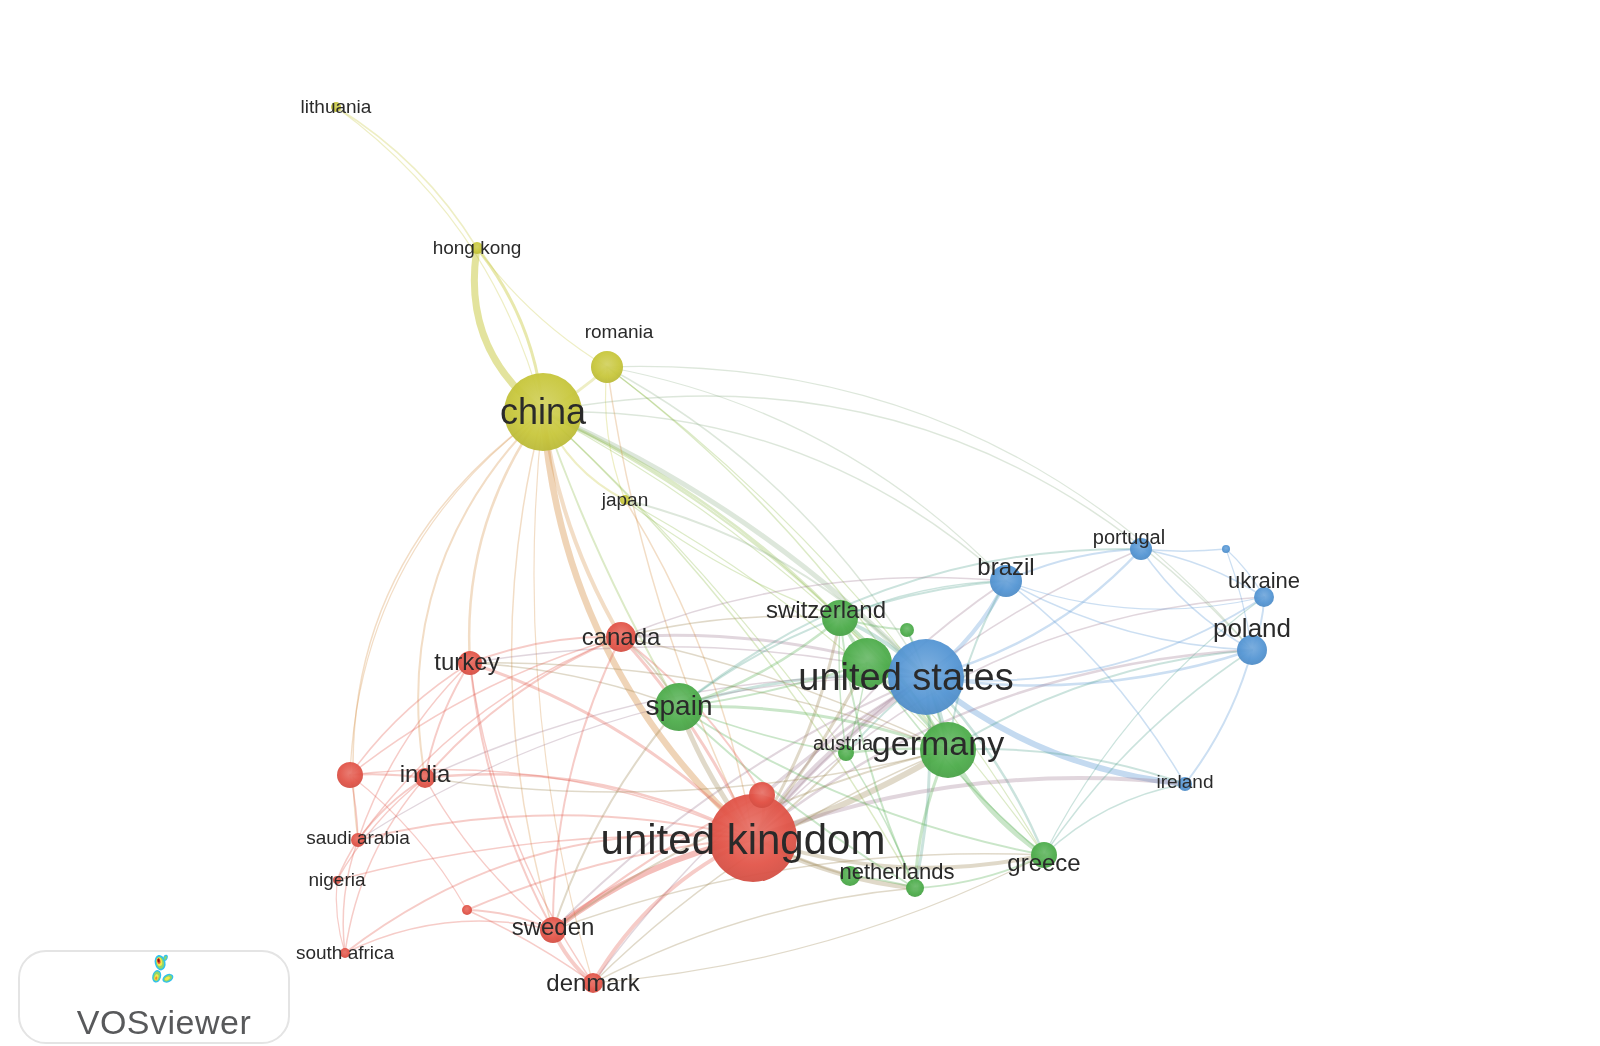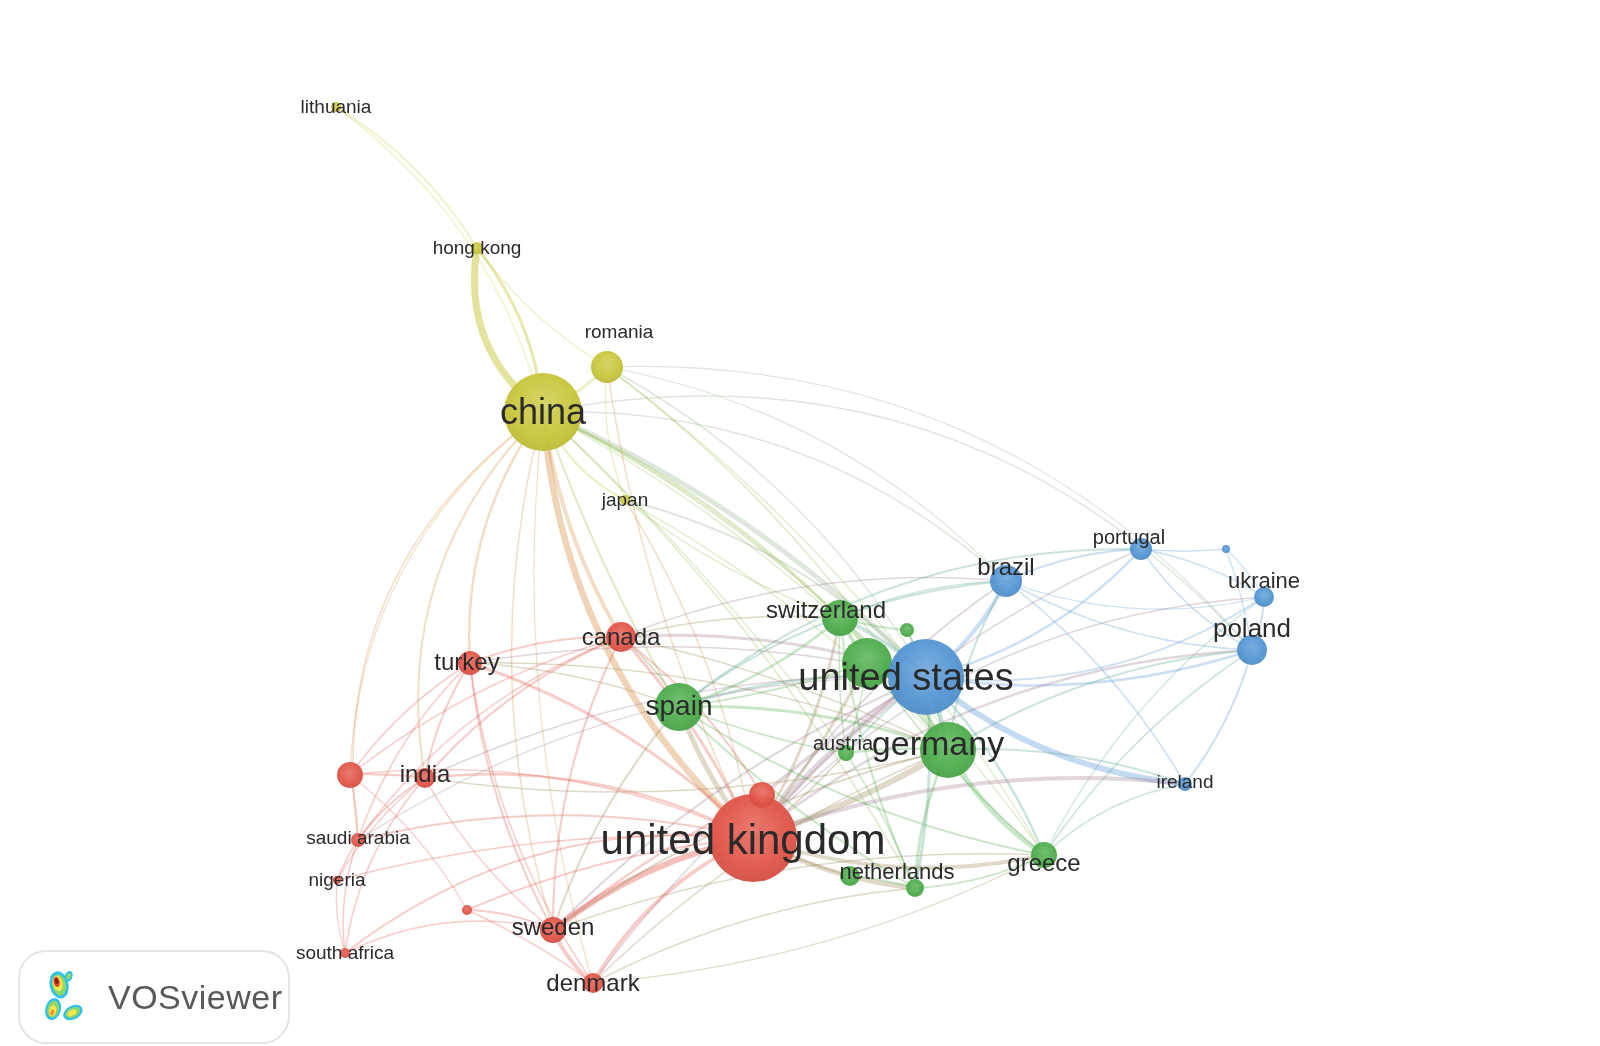--- a/index.html
+++ b/index.html
@@ -37,20 +37,21 @@
     width: 272px;
     height: 94px;
     background: #ffffff;
     border: 2px solid #e4e4e4;
     border-radius: 28px;
     display: flex;
     align-items: center;
     gap: 16px;
     padding-left: 20px;
     box-sizing: border-box;
+    flex-direction: column;
   }
   .vos-badge .wordmark {
     font-size: 34px;
     color: #58595b;
     letter-spacing: 0.5px;
   }
 </style>
 </head>
 <body>
 

